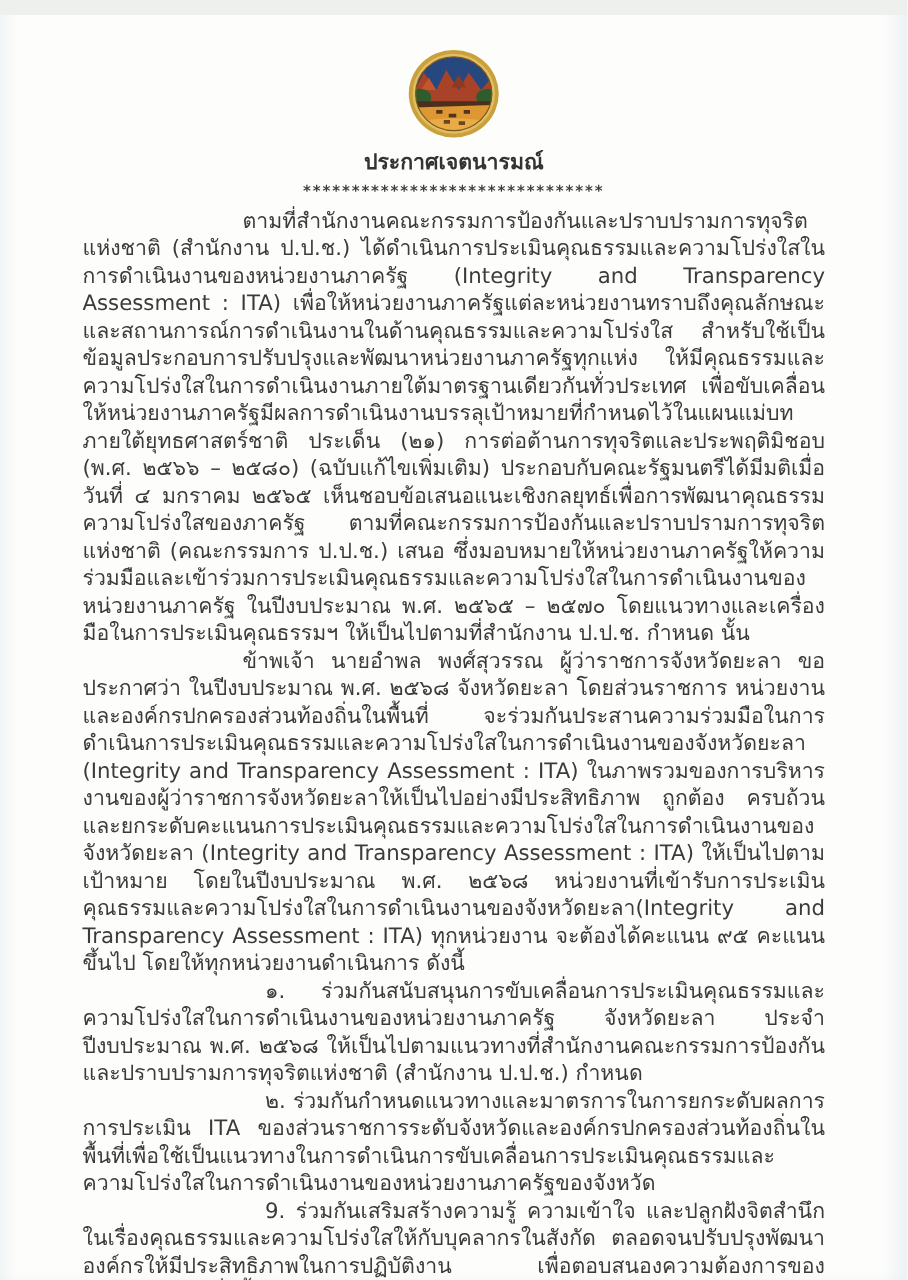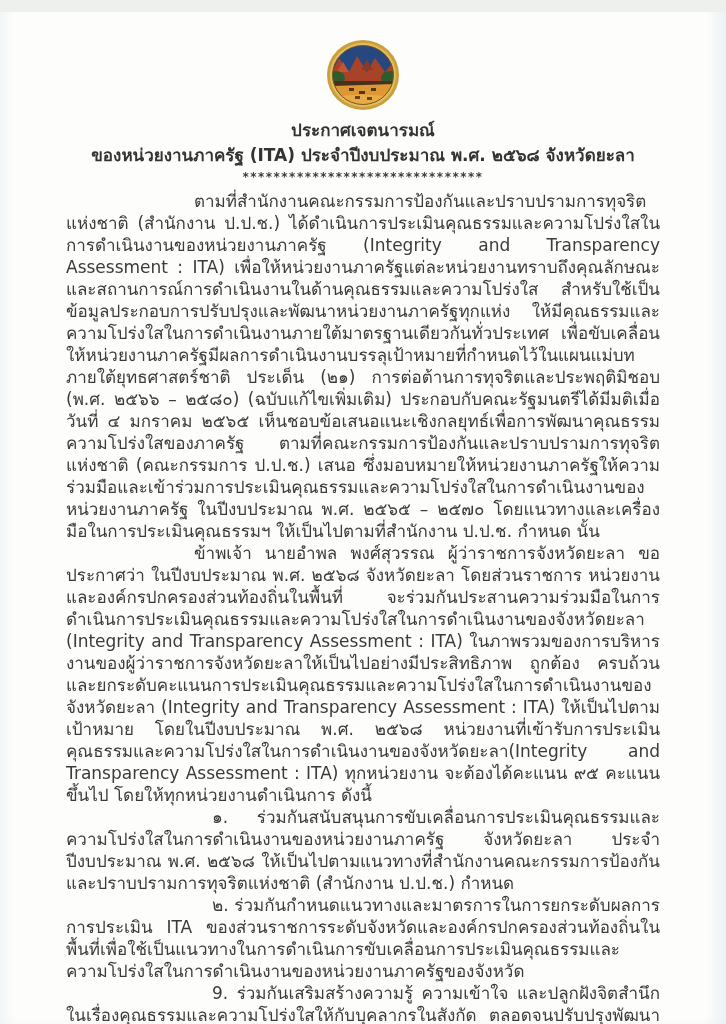--- a/index.html
+++ b/index.html
@@ -86,21 +86,20 @@
         <rect x="46" y="50" width="5" height="3" fill="#53351b"></rect>
         <rect x="30" y="58" width="5" height="3" fill="#6b4420"></rect>
         <rect x="42" y="59" width="5" height="3" fill="#6b4420"></rect>
       </g>
       <ellipse cx="38" cy="37" rx="30.5" ry="29.5" fill="none" stroke="#7a5a1e" stroke-width="1"></ellipse>
     </svg>
   </div>
 
   <div class="header-block">
     <div class="doc-title">ประกาศเจตนารมณ์</div>
-    <div class="doc-subject">ของหน่วยงานภาครัฐ (ITA) ประจำปีงบประมาณ พ.ศ. ๒๕๖๘ จังหวัดยะลา</div>
     <div class="stars">*******************************</div>
   </div>
 
   <div class="bodytext">
     <p class="para">ตามที่สำนักงานคณะกรรมการป้องกันและปราบปรามการทุจริตแห่งชาติ (สำนักงาน ป.ป.ช.) ได้ดำเนินการประเมินคุณธรรมและความโปร่งใสในการดำเนินงานของหน่วยงานภาครัฐ (Integrity and Transparency Assessment : ITA) เพื่อให้หน่วยงานภาครัฐแต่ละหน่วยงานทราบถึงคุณลักษณะและสถานการณ์การดำเนินงานในด้านคุณธรรมและความโปร่งใส สำหรับใช้เป็นข้อมูลประกอบการปรับปรุงและพัฒนาหน่วยงานภาครัฐทุกแห่ง ให้มีคุณธรรมและความโปร่งใสในการดำเนินงานภายใต้มาตรฐานเดียวกันทั่วประเทศ เพื่อขับเคลื่อนให้หน่วยงานภาครัฐมีผลการดำเนินงานบรรลุเป้าหมายที่กำหนดไว้ในแผนแม่บทภายใต้ยุทธศาสตร์ชาติ ประเด็น (๒๑) การต่อต้านการทุจริตและประพฤติมิชอบ (พ.ศ. ๒๕๖๖ – ๒๕๘๐) (ฉบับแก้ไขเพิ่มเติม) ประกอบกับคณะรัฐมนตรีได้มีมติเมื่อวันที่ ๔ มกราคม ๒๕๖๕ เห็นชอบข้อเสนอแนะเชิงกลยุทธ์เพื่อการพัฒนาคุณธรรมความโปร่งใสของภาครัฐ ตามที่คณะกรรมการป้องกันและปราบปรามการทุจริตแห่งชาติ (คณะกรรมการ ป.ป.ช.) เสนอ ซึ่งมอบหมายให้หน่วยงานภาครัฐให้ความร่วมมือและเข้าร่วมการประเมินคุณธรรมและความโปร่งใสในการดำเนินงานของหน่วยงานภาครัฐ ในปีงบประมาณ พ.ศ. ๒๕๖๕ – ๒๕๗๐ โดยแนวทางและเครื่องมือในการประเมินคุณธรรมฯ ให้เป็นไปตามที่สำนักงาน ป.ป.ช. กำหนด นั้น</p>
     <p class="para">ข้าพเจ้า นายอำพล พงศ์สุวรรณ ผู้ว่าราชการจังหวัดยะลา ขอประกาศว่า ในปีงบประมาณ พ.ศ. ๒๕๖๘ จังหวัดยะลา โดยส่วนราชการ หน่วยงาน และองค์กรปกครองส่วนท้องถิ่นในพื้นที่ จะร่วมกันประสานความร่วมมือในการดำเนินการประเมินคุณธรรมและความโปร่งใสในการดำเนินงานของจังหวัดยะลา (Integrity and Transparency Assessment : ITA) ในภาพรวมของการบริหารงานของผู้ว่าราชการจังหวัดยะลาให้เป็นไปอย่างมีประสิทธิภาพ ถูกต้อง ครบถ้วน และยกระดับคะแนนการประเมินคุณธรรมและความโปร่งใสในการดำเนินงานของจังหวัดยะลา (Integrity and Transparency Assessment : ITA) ให้เป็นไปตามเป้าหมาย โดยในปีงบประมาณ พ.ศ. ๒๕๖๘ หน่วยงานที่เข้ารับการประเมินคุณธรรมและความโปร่งใสในการดำเนินงานของจังหวัดยะลา(Integrity and Transparency Assessment : ITA) ทุกหน่วยงาน จะต้องได้คะแนน ๙๕ คะแนนขึ้นไป โดยให้ทุกหน่วยงานดำเนินการ ดังนี้</p>
     <p class="item">๑. ร่วมกันสนับสนุนการขับเคลื่อนการประเมินคุณธรรมและความโปร่งใสในการดำเนินงานของหน่วยงานภาครัฐ จังหวัดยะลา ประจำปีงบประมาณ พ.ศ. ๒๕๖๘ ให้เป็นไปตามแนวทางที่สำนักงานคณะกรรมการป้องกันและปราบปรามการทุจริตแห่งชาติ (สำนักงาน ป.ป.ช.) กำหนด</p>
     <p class="item">๒. ร่วมกันกำหนดแนวทางและมาตรการในการยกระดับผลการการประเมิน ITA ของส่วนราชการระดับจังหวัดและองค์กรปกครองส่วนท้องถิ่นในพื้นที่เพื่อใช้เป็นแนวทางในการดำเนินการขับเคลื่อนการประเมินคุณธรรมและความโปร่งใสในการดำเนินงานของหน่วยงานภาครัฐของจังหวัด</p>
     <p class="item">9. ร่วมกันเสริมสร้างความรู้ ความเข้าใจ และปลูกฝังจิตสำนึกในเรื่องคุณธรรมและความโปร่งใสให้กับบุคลากรในสังกัด ตลอดจนปรับปรุงพัฒนาองค์กรให้มีประสิทธิภาพในการปฏิบัติงาน เพื่อตอบสนองความต้องการของประชาชนได้ดียิ่งขึ้น</p>
 

